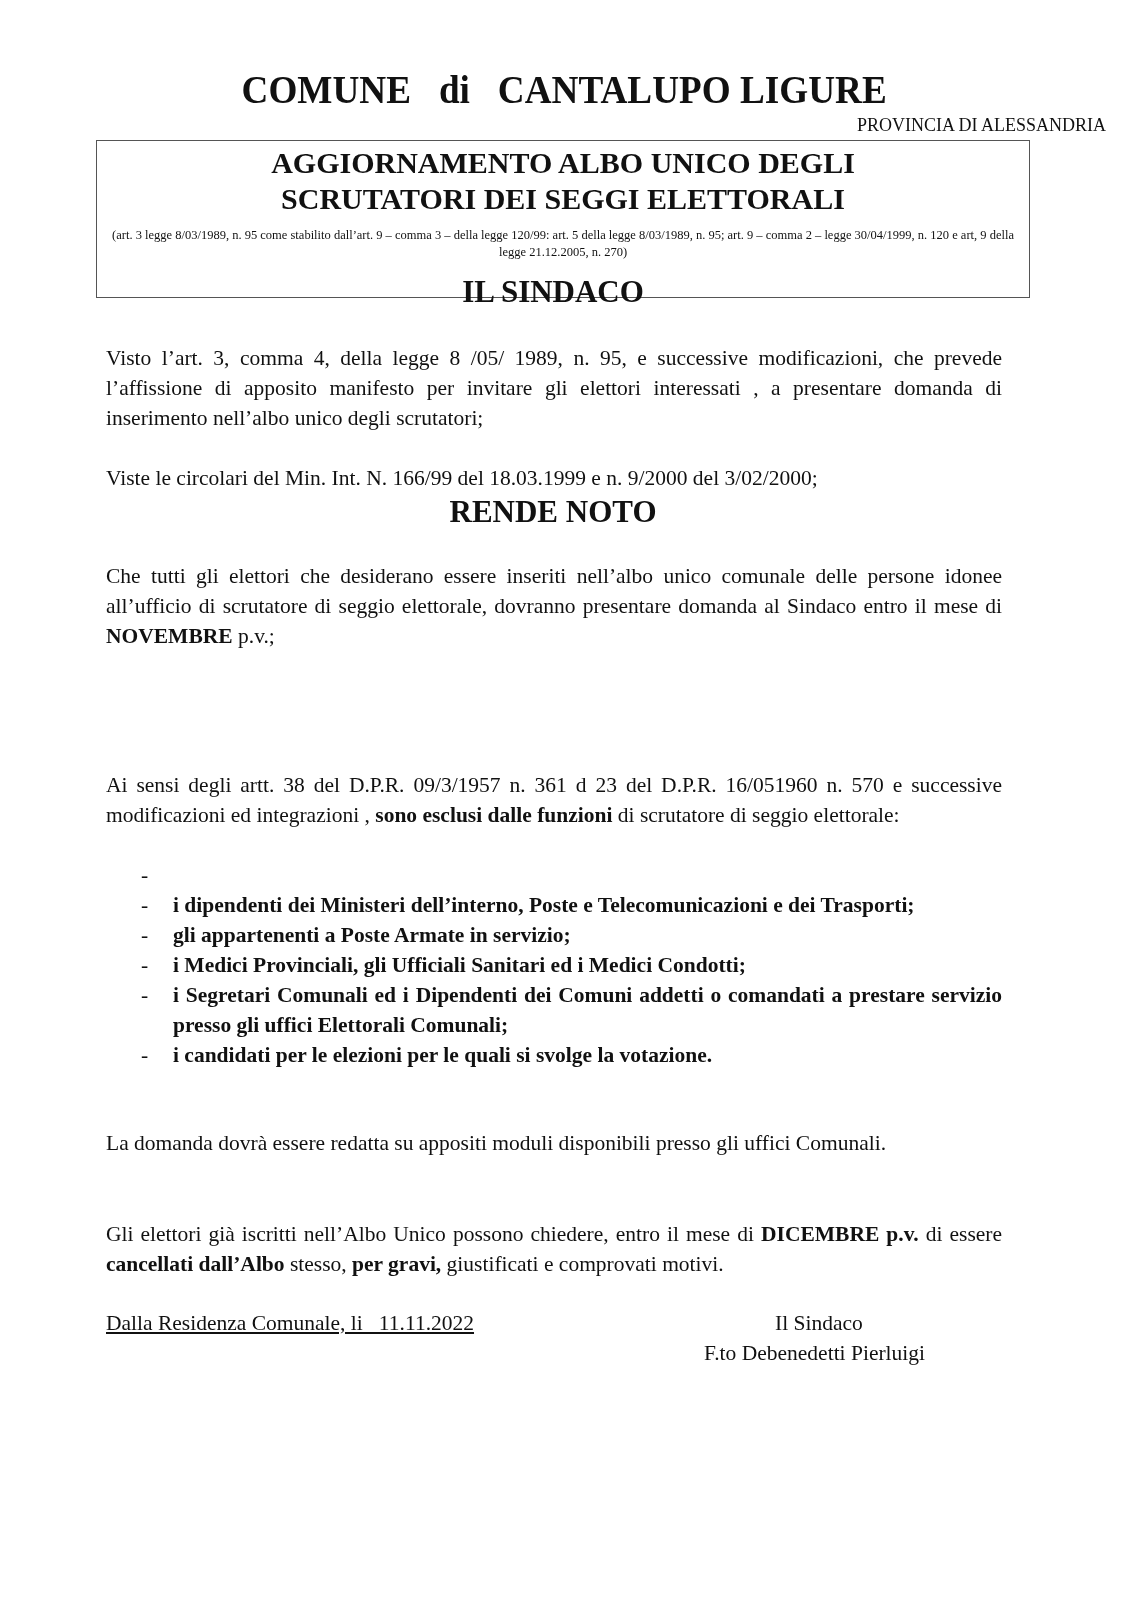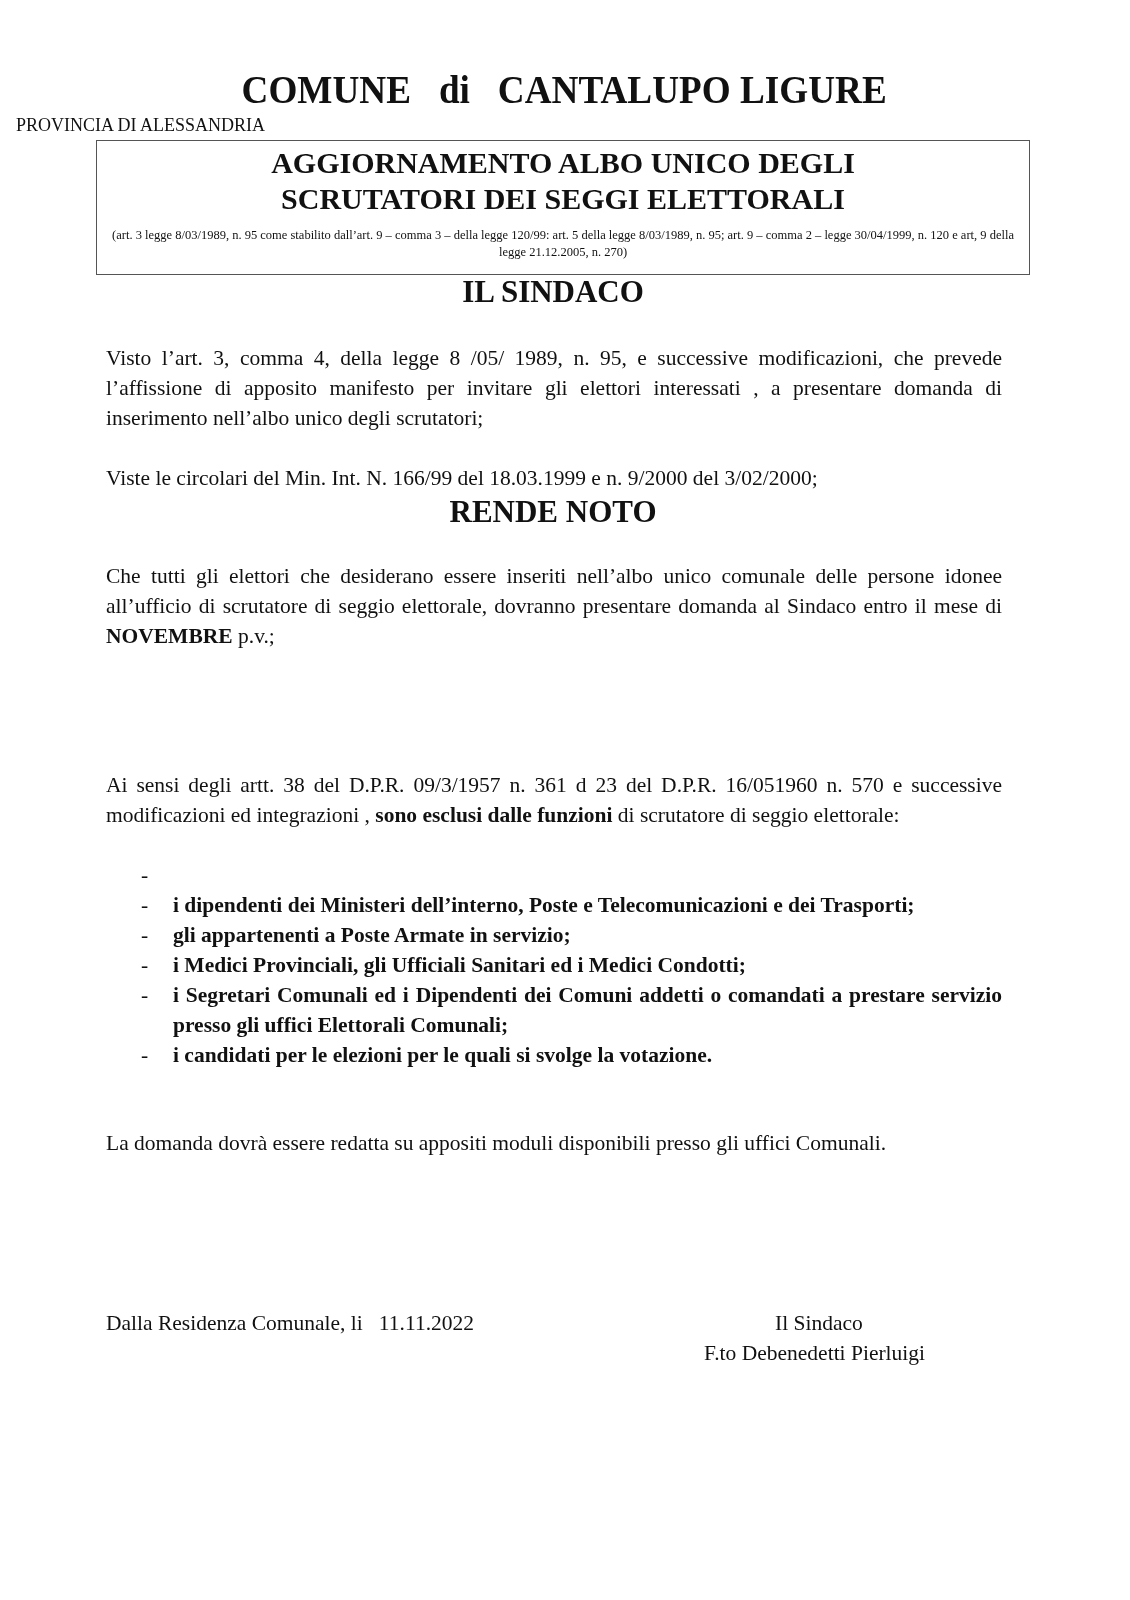--- a/index.html
+++ b/index.html
@@ -7,25 +7,25 @@
       width: 1130px; height: 1600px; position: relative; overflow: hidden;
       font-family: "Liberation Serif", "DejaVu Serif", serif; color: #111;
     }
     .page { position: absolute; left: 0; top: 0; width: 1130px; height: 1600px; border-radius: 18px; }
     .title {
       position: absolute; left: 0; width: 1130px; top: 66px; text-align: center;
       font-weight: bold; font-size: 40px; line-height: 48px; white-space: pre;
       transform: scaleX(0.93); transform-origin: 553px 0;
     }
     .subtitle {
-      position: absolute; left: 0; width: 1106px; top: 114px; text-align: left;
-      font-size: 18px; line-height: 22px; padding-left: 16px;
+      position: absolute; left: 0; width: 1106px; top: 114px; text-align: right;
+      font-size: 18px; line-height: 22px;
     }
     .box {
-      position: absolute; left: 96px; top: 140px; width: 934px; height: 135px;
+      position: absolute; left: 96px; top: 140px; width: 934px; height: 158px;
       border: 1.5px solid #555; box-sizing: border-box;
     }
     .box-title {
       position: absolute; left: 0; width: 100%; text-align: center;
       font-weight: bold; font-size: 30px; line-height: 36px;
     }
     .box-title.l1 { top: 4px; }
     .box-title.l2 { top: 40px; }
     .box-note {
       position: absolute; left: 10px; right: 10px; top: 86px; text-align: center;
@@ -79,18 +79,19 @@
     <li class="empty"><span class="dash">-</span><span></span></li>
     <li><span class="dash">-</span><span>i dipendenti dei Ministeri dell’interno, Poste e Telecomunicazioni e dei Trasporti;</span></li>
     <li><span class="dash">-</span><span>gli appartenenti a Poste Armate in servizio;</span></li>
     <li><span class="dash">-</span><span>i Medici Provinciali, gli Ufficiali Sanitari ed i Medici Condotti;</span></li>
     <li><span class="dash">-</span><span>i Segretari Comunali ed i Dipendenti dei Comuni addetti o comandati a prestare servizio presso gli uffici Elettorali Comunali;</span></li>
     <li><span class="dash">-</span><span>i candidati per le elezioni per le quali si svolge la votazione.</span></li>
   </ul>
 
   <div class="para" style="top:1128px;">La domanda dovrà essere redatta su appositi moduli disponibili presso gli uffici Comunali.</div>
 
+  <div class="para" style="top:1219px;"><span>Gli elettori già iscritti nell’Albo Unico possono chiedere, entro il mese di </span><b>DICEMBRE p.v.</b><span> di essere </span><b>cancellati dall’Albo</b><span> stesso, </span><b>per gravi,</b><span> giustificati e comprovati motivi.</span></div>
 
-  <div class="footer-line" style="left:106px; top:1308px;">Dalla Residenza Comunale, li   11.11.2022</div>
+  <div class="footer-line" style="left:106px; top:1308px;text-decoration:underline;">Dalla Residenza Comunale, li   11.11.2022</div>
   <div class="footer-line" style="left:775px; top:1308px;">Il Sindaco</div>
   <div class="footer-line" style="left:704px; top:1338px;text-align:right;">F.to Debenedetti Pierluigi</div>
 
 </div>
 
 </body></html>

